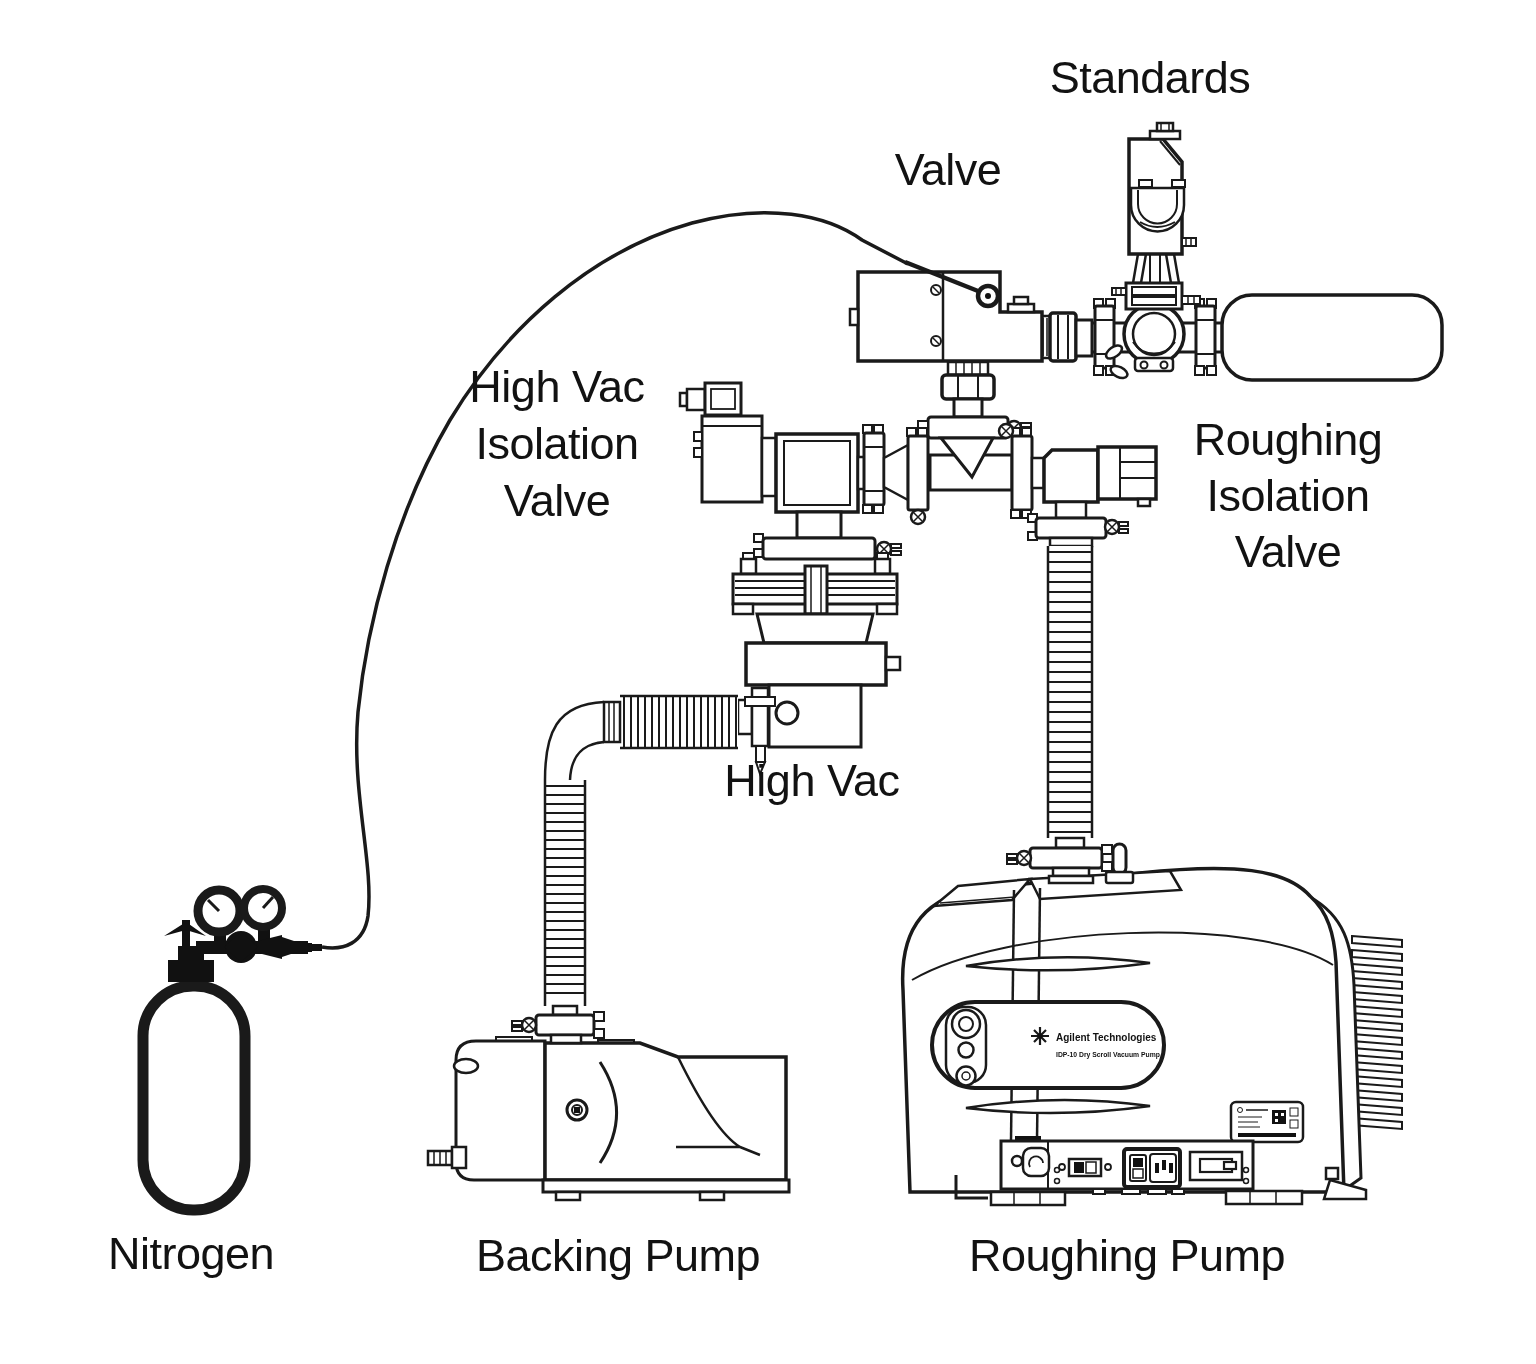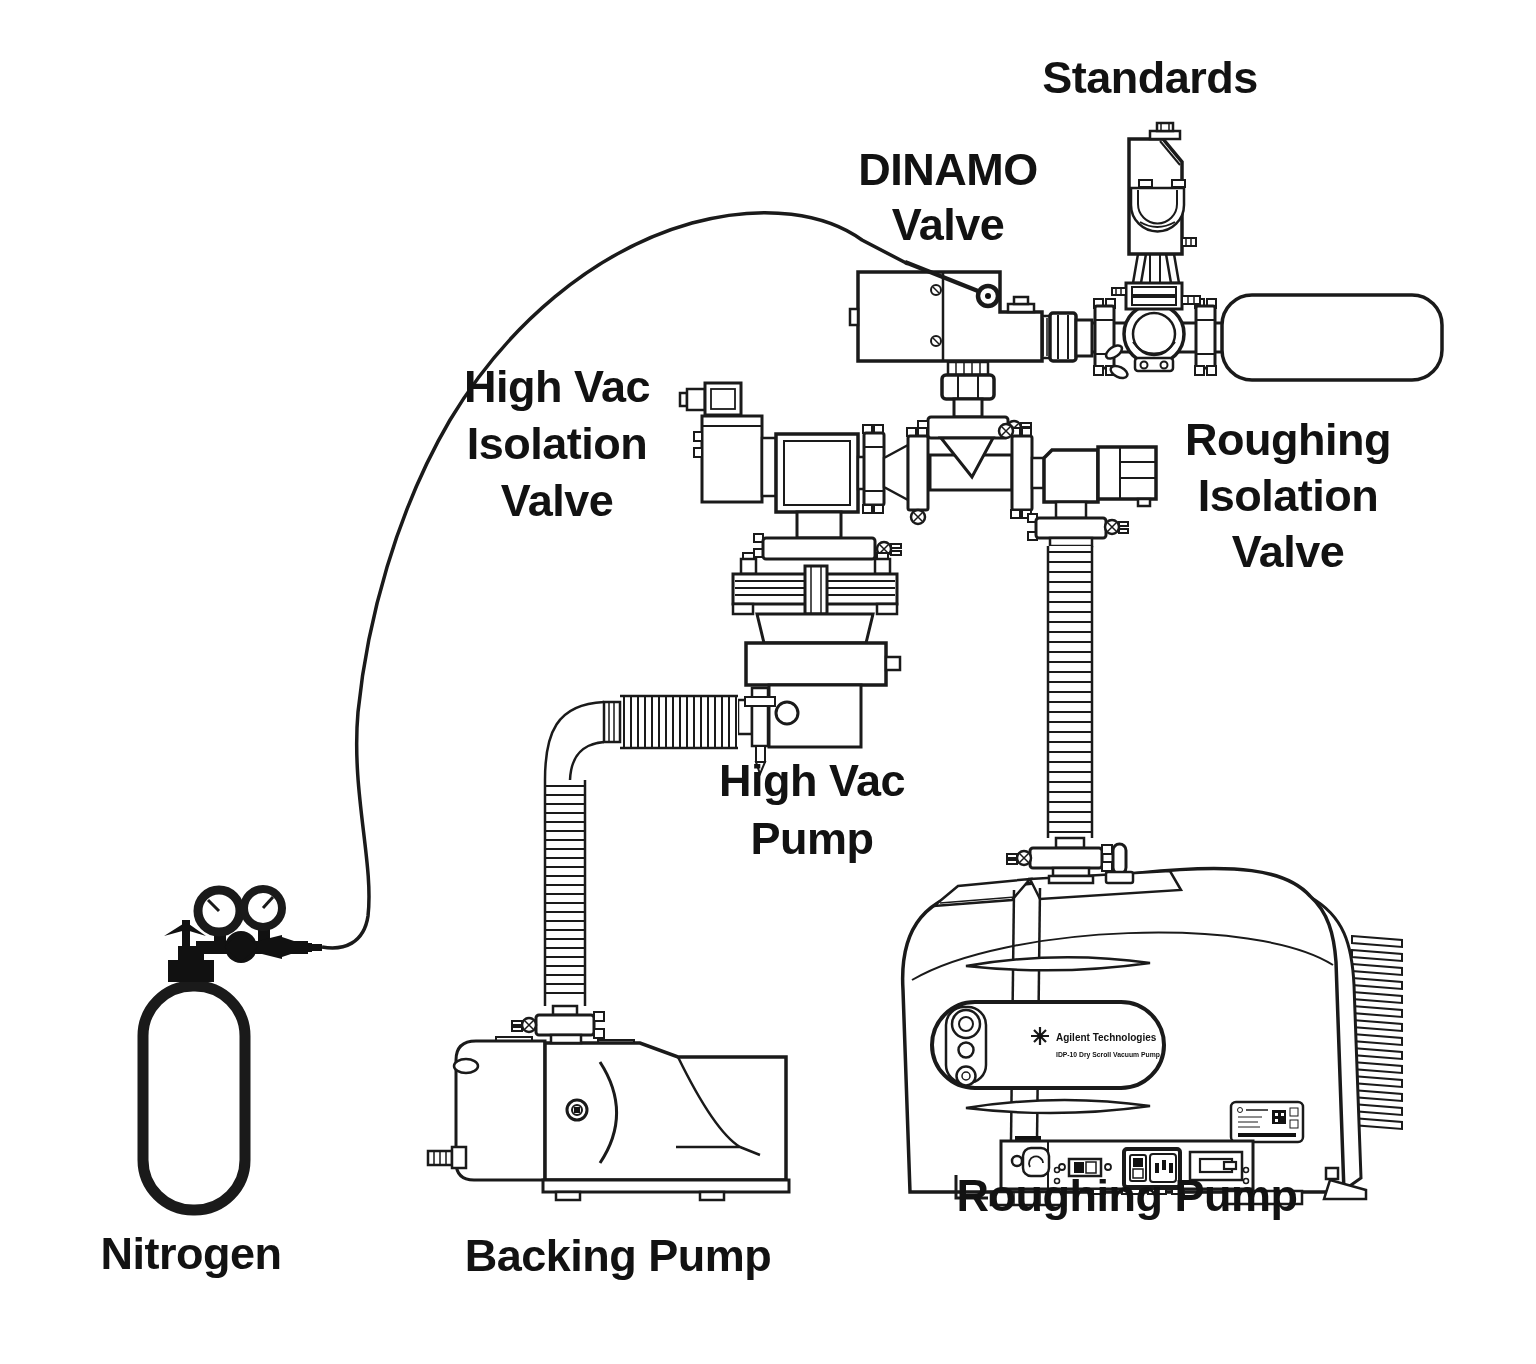--- a/index.html
+++ b/index.html
@@ -1,19 +1,19 @@
 <!DOCTYPE html>
 <html><head>
 <meta charset="utf-8">
 <style>
   html,body{margin:0;padding:0;background:#ffffff;}
   #stage{position:relative;width:1536px;height:1364px;background:#ffffff;overflow:hidden;
          font-family:"Liberation Sans",sans-serif;}
   #art{position:absolute;left:0;top:0;}
-  .lbl{position:absolute;text-align:center;font-weight:700;font-size:45px;color:#121212;
+  .lbl{position:absolute;text-align:center;font-weight:400;font-size:45px;color:#121212;
        letter-spacing:-0.5px;line-height:56px;white-space:nowrap;}
   .w{fill:#ffffff;stroke:#1a1a1a;}
   .n{fill:none;stroke:#1a1a1a;}
   .b{fill:#111111;stroke:none;}
   svg text{font-family:"Liberation Sans",sans-serif;font-weight:bold;fill:#111;}
 </style>
 </head>
 <body>
 
 <div id="stage">
@@ -379,41 +379,39 @@
     <polygon class="b" points="282,937 300,943 300,951 282,957"></polygon>
     <rect class="b" x="300" y="943" width="12" height="9"></rect>
     <rect class="b" x="312" y="944" width="10" height="7"></rect>
   </g>
 
 </svg>
 
 <div class="lbl" style="left:1000px;top:50px;width:300px;">Standards</div>
 
 <div class="lbl" style="left:798px;top:142px;width:300px;line-height:55px;">
-  <div>DINAMO</div>
   <div>Valve</div>
 </div>
 
 
 <div class="lbl" style="left:397px;top:358px;width:320px;line-height:57px;">
   <div>High Vac</div>
   <div>Isolation</div>
   <div>Valve</div>
 </div>
 
 <div class="lbl" style="left:1128px;top:412px;width:320px;line-height:56px;">
   <div>Roughing</div>
   <div>Isolation</div>
   <div>Valve</div>
 </div>
 
 <div class="lbl" style="left:662px;top:752px;width:300px;line-height:58px;">
   <div>High Vac</div>
-  <div>Pump</div>
 </div>
 
 <div class="lbl" style="left:418px;top:1228px;width:400px;">Backing Pump</div>
 
 <div class="lbl" style="left:41px;top:1226px;width:300px;">Nitrogen</div>
 
-<div class="lbl" style="left:917px;top:1168px;width:420px;">Roughing Pump</div>
+<div class="lbl" style="left:917px;top:1228px;width:420px;">Roughing Pump</div>
 
 </div>
 
 </body></html>

